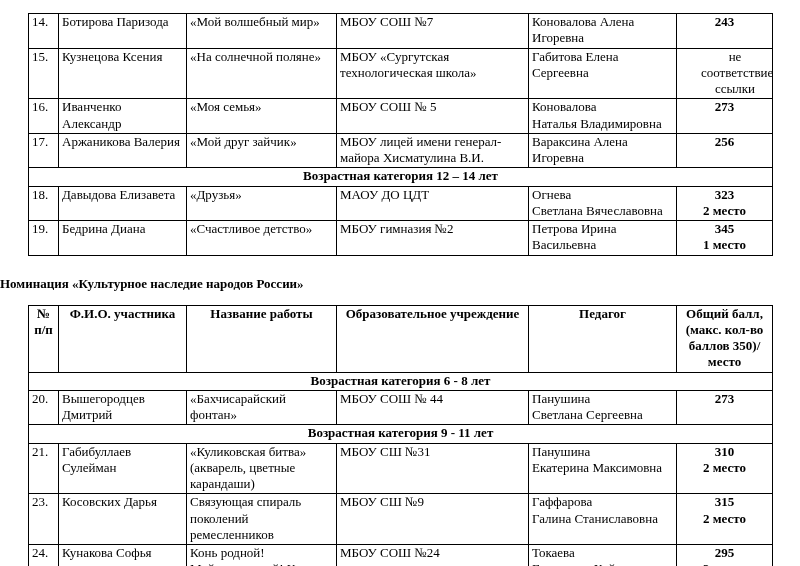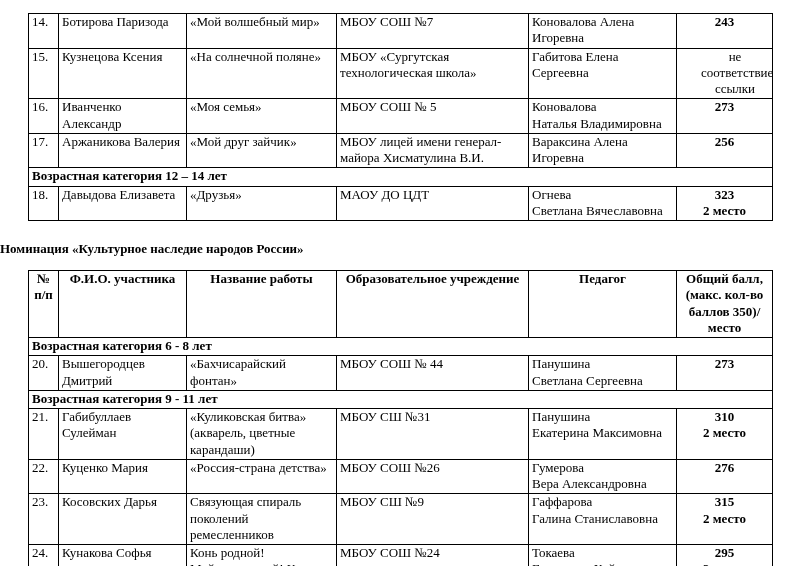--- a/index.html
+++ b/index.html
@@ -33,21 +33,21 @@
     line-height: 1.25;
     white-space: pre-line;
     overflow: hidden;
     font-weight: normal;
     text-align: left;
   }
   th { font-weight: bold; text-align: center; }
   .c-num { }
   .c-score { text-align: center; font-weight: bold; }
   .score-plain { font-weight: normal; padding-left: 24px; }
-  td.cat { font-weight: bold; }
+  td.cat { text-align: center; font-weight: bold; }
   .heading {
     width: 800px;
     text-align: left;
     font-weight: bold;
     margin: 20px 0 13px 0;
   }
   col.w-num { width: 30px; }
   col.w-name { width: 128px; }
   col.w-work { width: 150px; }
   col.w-school { width: 192px; }
@@ -108,20 +108,29 @@
       <tr>
         <td class="c-num">18.</td>
         <td>Давыдова Елизавета</td>
         <td>«Друзья»</td>
         <td>МАОУ ДО ЦДТ</td>
         <td>Огнева
 Светлана Вячеславовна</td>
         <td class="c-score">323
 2 место</td>
       </tr>
+      <tr>
+        <td class="c-num">19.</td>
+        <td>Бедрина Диана</td>
+        <td>«Счастливое детство»</td>
+        <td>МБОУ гимназия №2</td>
+        <td>Петрова Ирина Васильевна</td>
+        <td class="c-score">345
+1 место</td>
+      </tr>
     </tbody>
   </table>
 
   <div class="heading">Номинация «Культурное наследие народов России»</div>
 
   <table class="results" id="table2">
     <colgroup>
       <col class="w-num">
         <col class="w-name">
         <col class="w-work">
@@ -161,29 +170,20 @@
         <td>Габибуллаев Сулейман</td>
         <td>«Куликовская битва»
 (акварель, цветные карандаши)</td>
         <td>МБОУ СШ №31</td>
         <td>Панушина
 Екатерина Максимовна</td>
         <td class="c-score">310
 2 место</td>
       </tr>
       <tr>
-        <td class="c-num">22.</td>
-        <td>Куценко Мария</td>
-        <td>«Россия-страна детства»</td>
-        <td>МБОУ СОШ №26</td>
-        <td>Гумерова
-Вера Александровна</td>
-        <td class="c-score">276</td>
-      </tr>
-      <tr>
         <td class="c-num">23.</td>
         <td>Косовских Дарья</td>
         <td>Связующая спираль поколений ремесленников</td>
         <td>МБОУ СШ №9</td>
         <td>Гаффарова
 Галина Станиславовна</td>
         <td class="c-score">315
 2 место</td>
       </tr>
       <tr>

